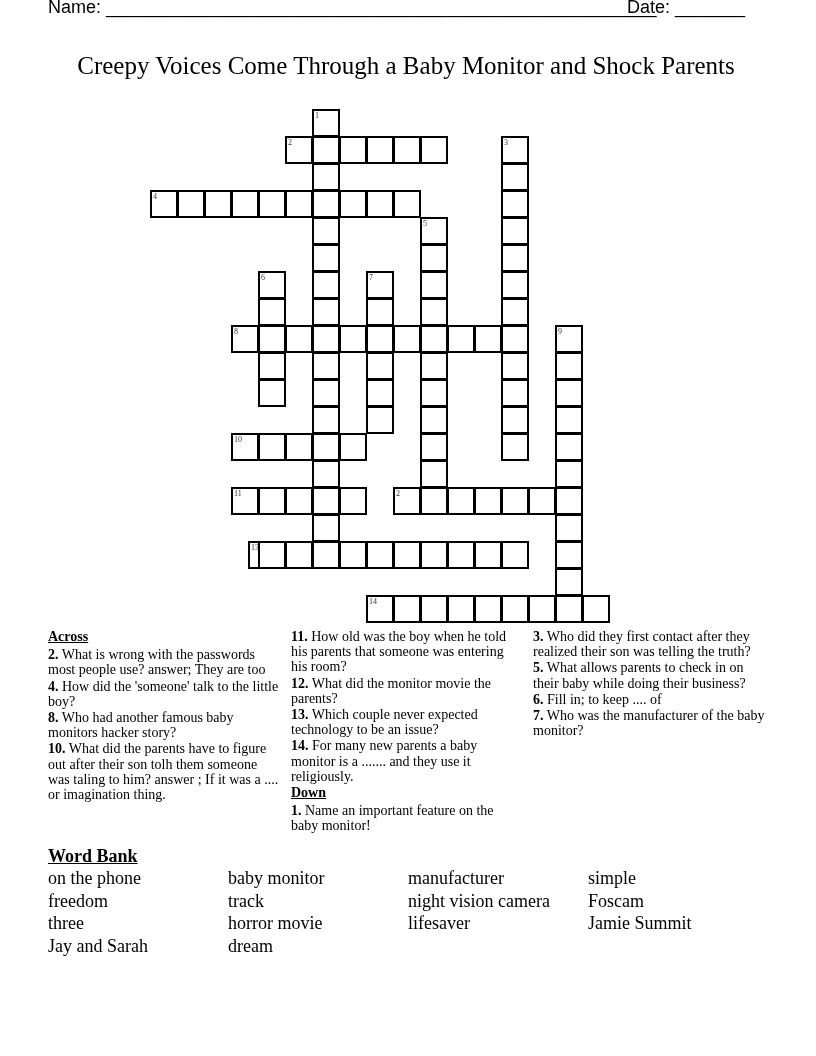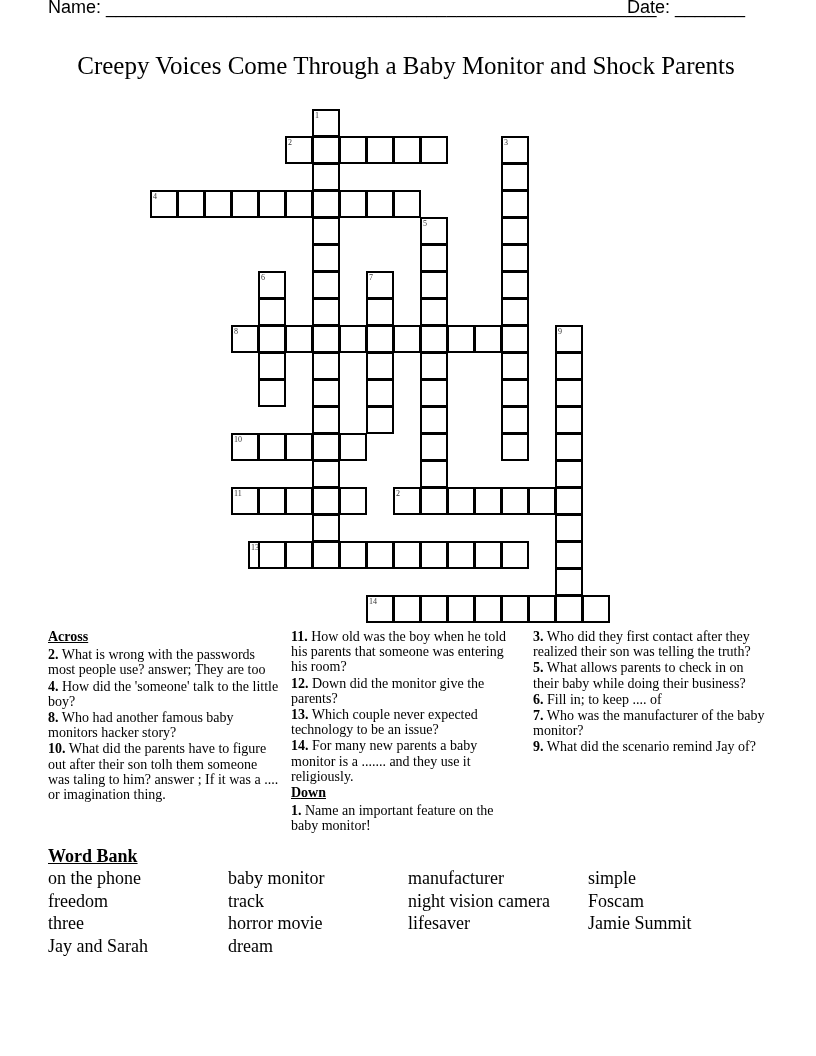--- a/index.html
+++ b/index.html
@@ -173,33 +173,32 @@
 <div class="clues" style="left:48px; top:629px; width:232px;font-family:Liberation Serif, serif;">
   <div class="h">Across</div>
   <div class="c"><b>2.</b><span> What is wrong with the passwords most people use? answer; They are too</span></div>
   <div class="c"><b>4.</b><span> How did the 'someone' talk to the little boy?</span></div>
   <div class="c"><b>8.</b><span> Who had another famous baby monitors hacker story?</span></div>
   <div class="c"><b>10.</b><span> What did the parents have to figure out after their son tolh them someone was taling to him? answer ; If it was a .... or imagination thing.</span></div>
 </div>
 
 <div class="clues" style="left:291px; top:629px; width:222px;">
   <div class="c"><b>11.</b><span> How old was the boy when he told his parents that someone was entering his room?</span></div>
-  <div class="c"><b>12.</b><span> Down did the monitor give the parents?</span></div>
+  <div class="c"><b>12.</b><span> What did the monitor movie the parents?</span></div>
   <div class="c"><b>13.</b><span> Which couple never expected technology to be an issue?</span></div>
   <div class="c"><b>14.</b><span> For many new parents a baby monitor is a ....... and they use it religiously.</span></div>
   <div class="h">Down</div>
   <div class="c"><b>1.</b><span> Name an important feature on the baby monitor!</span></div>
 </div>
 
 <div class="clues" style="left:533px; top:629px; width:232px;">
   <div class="c"><b>3.</b><span> Who did they first contact after they realized their son was telling the truth?</span></div>
   <div class="c"><b>5.</b><span> What allows parents to check in on their baby while doing their business?</span></div>
   <div class="c"><b>6.</b><span> Fill in; to keep .... of</span></div>
   <div class="c"><b>7.</b><span> Who was the manufacturer of the baby monitor?</span></div>
-  <div class="c"><b>9.</b><span> What did the scenario remind Jay of?</span></div>
 </div>
 
 <div class="wb-title">Word Bank</div>
 <div class="wb">
   <span class="w" style="left:0; top:0;">on the phone</span>
   <span class="w" style="left:0; top:22.5px;">freedom</span>
   <span class="w" style="left:0; top:45px;">three</span>
   <span class="w" style="left:0; top:67.5px;">Jay and Sarah</span>
   <span class="w" style="left:180px; top:0;">baby monitor</span>
   <span class="w" style="left:180px; top:22.5px;">track</span>

